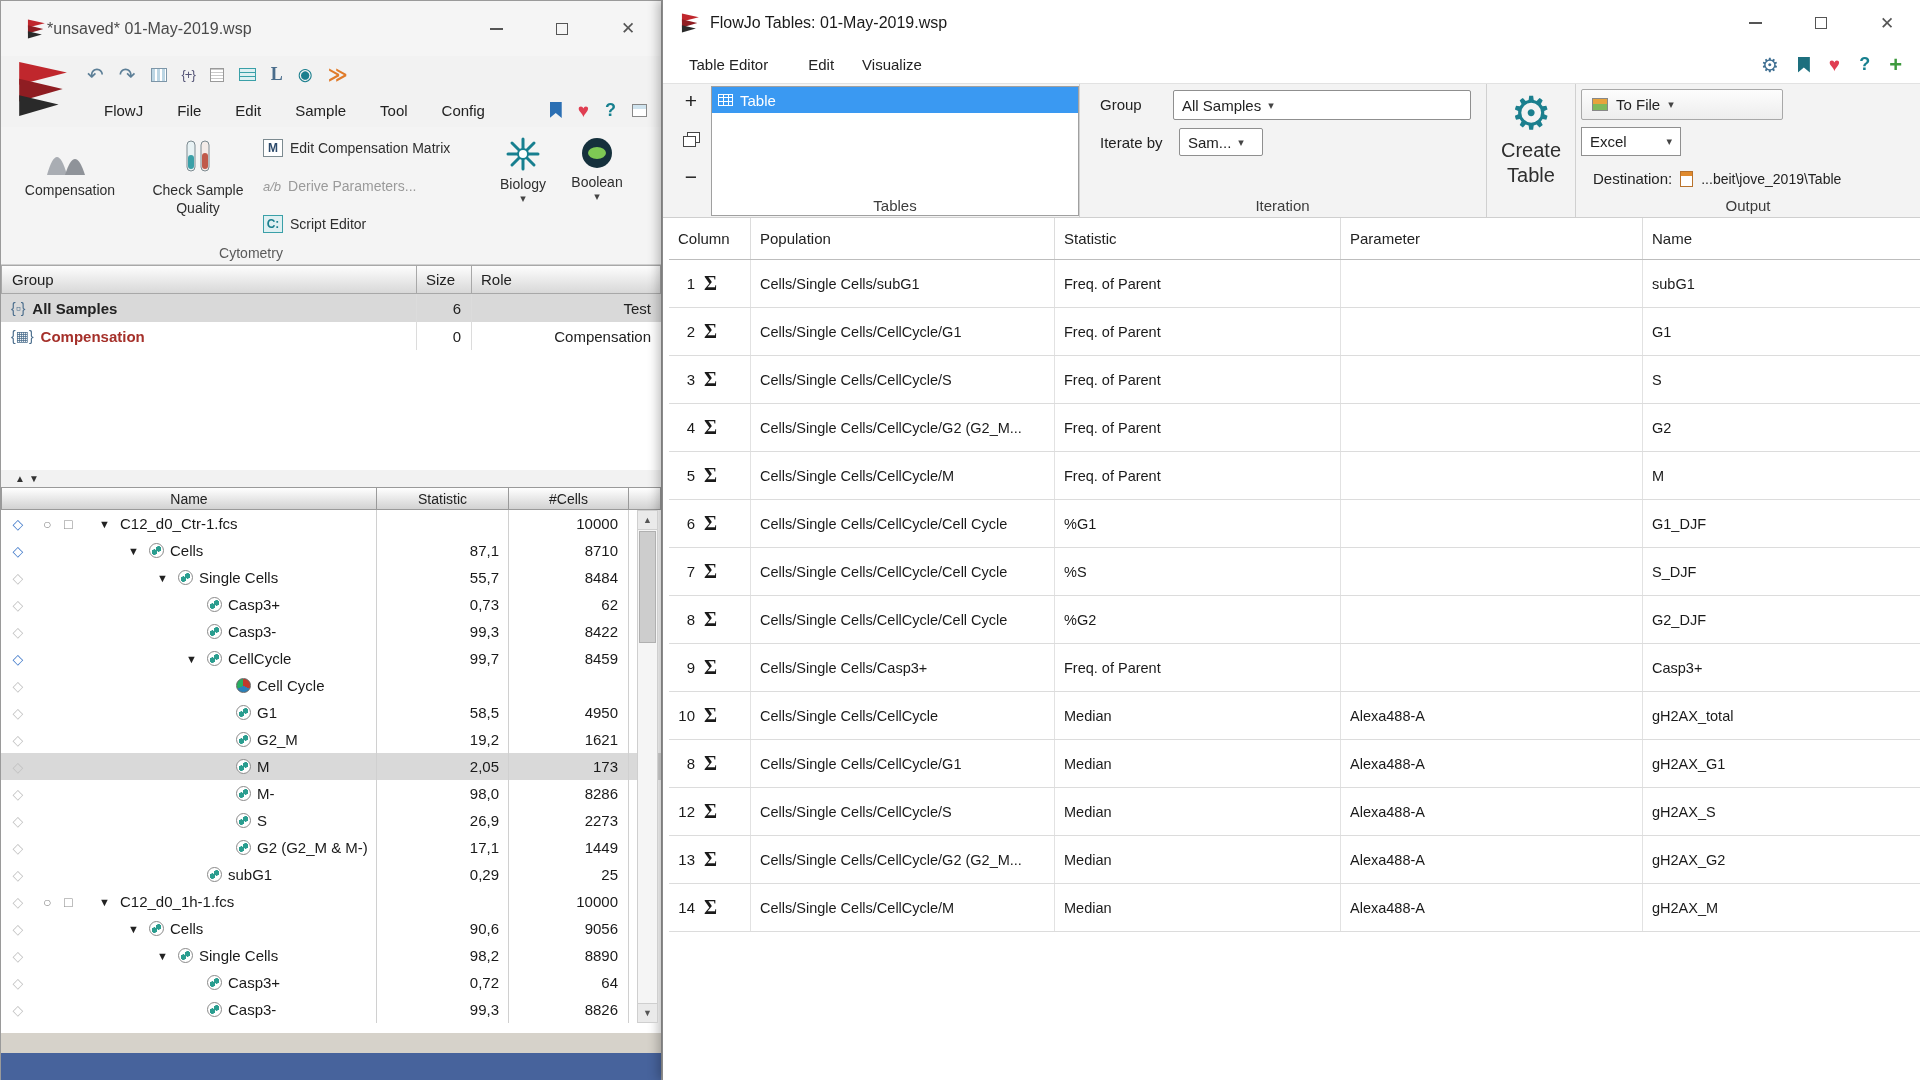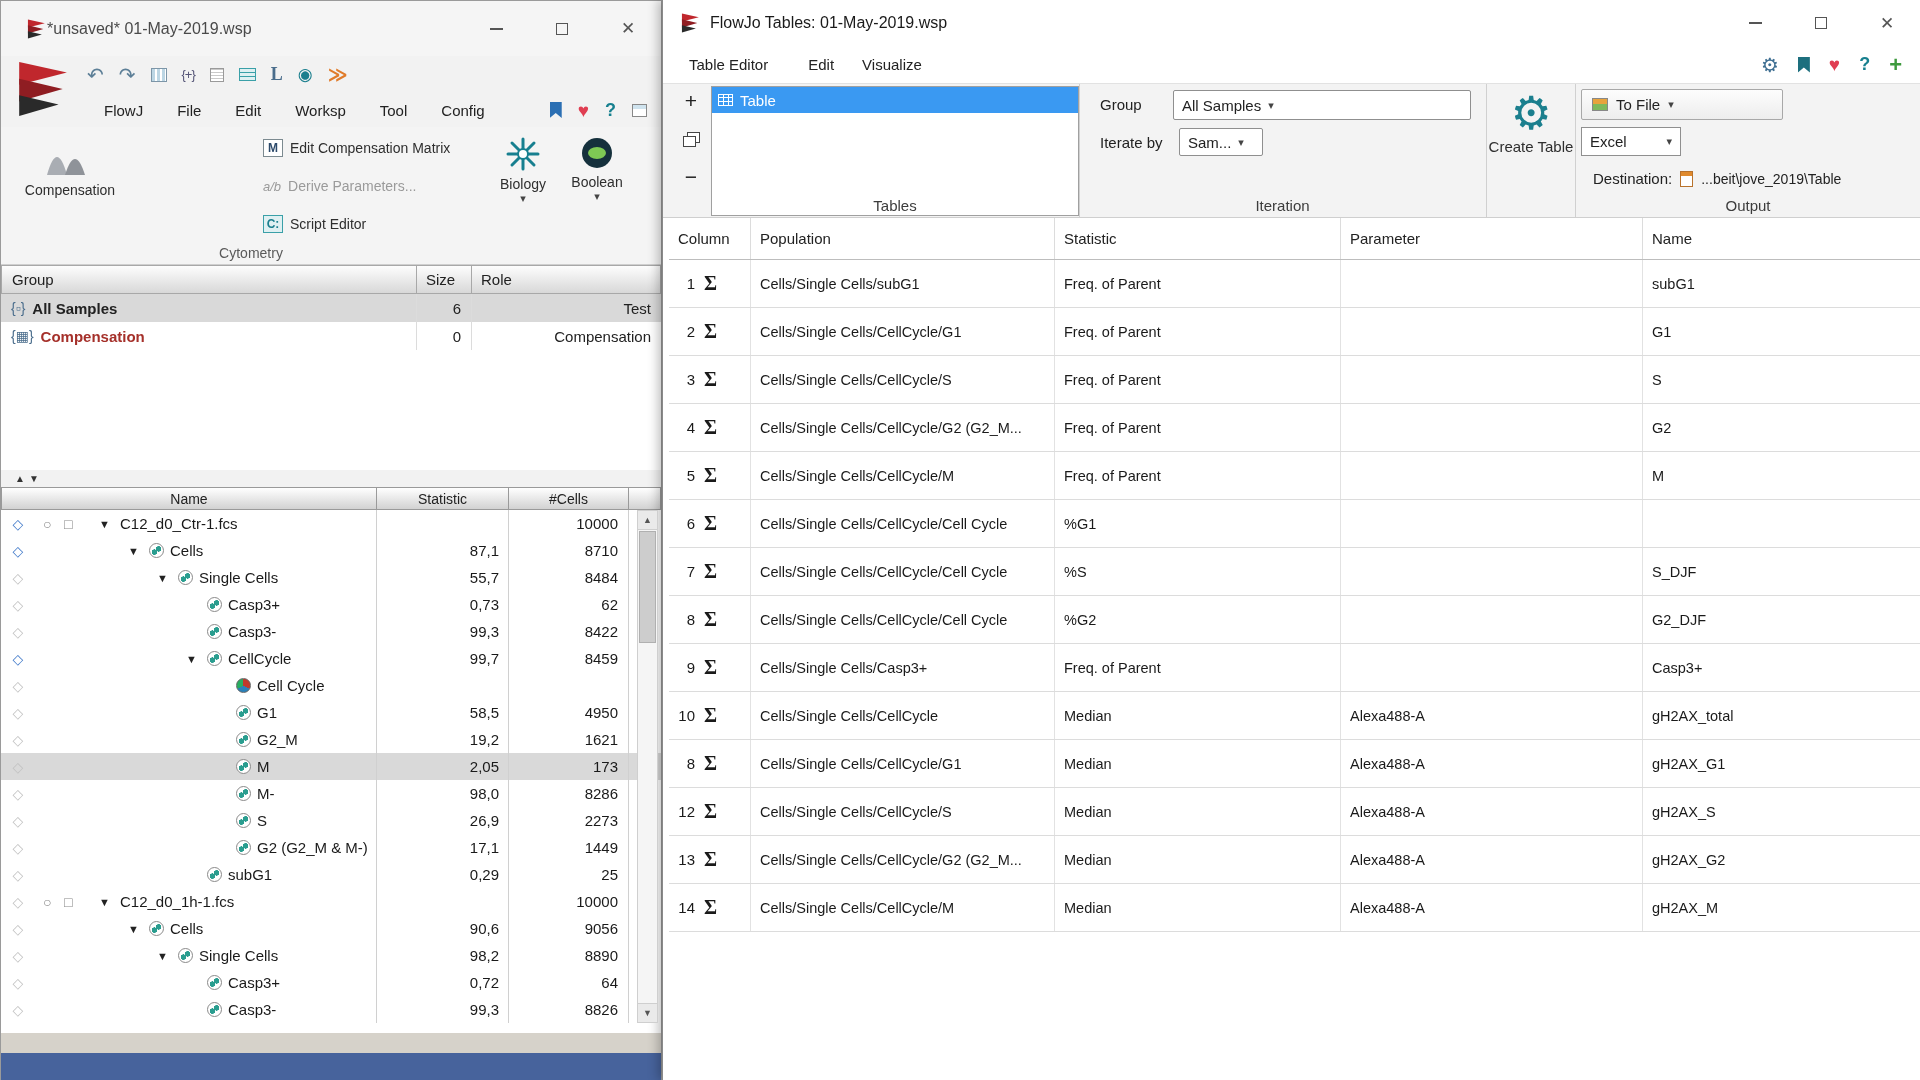--- a/index.html
+++ b/index.html
@@ -154,21 +154,21 @@
         align-items:center; gap:7px; padding-left:6px; font-size:15px; }
   .titem-ico { width:15px; height:12px; display:inline-block; border:1px solid #fff;
         background: repeating-linear-gradient(0deg,transparent 0 3px,#fff 3px 4px),
                     repeating-linear-gradient(90deg,transparent 0 4px,#fff 4px 5px); }
   .section-label { position:absolute; top:113px; text-align:center; font-size:15px; color:#3c3c3c; }
   .tb-label { position:absolute; font-size:15px; color:#222; }
   .dropdown { position:absolute; background:#fff; border:1px solid #8f8f8f; border-radius:2px;
         display:flex; align-items:center; padding:0 8px; font-size:15px; color:#222; gap:7px; }
   .create-wrap { position:absolute; left:825px; top:6px; width:86px; text-align:center; }
   .gear-big { font-size:46px; color:#1b7f8e; line-height:1; }
-  .create-lbl { font-size:15px; color:#2e2e2e; line-height:1.25; margin-top:2px; }
+  .create-lbl { font-size:20px; color:#2e2e2e; line-height:1.25; margin-top:2px; }
   .tofile-btn { position:absolute; left:918px; top:5px; width:202px; height:31px;
         background:linear-gradient(#fdfdfd,#ededed); border:1px solid #a8a8a8; border-radius:2px;
         display:flex; align-items:center; gap:8px; padding:0 10px; font-size:15px; color:#222; }
   .tofile-ico { width:16px; height:13px; display:inline-block; border:1px solid #888;
         background:linear-gradient(180deg,#e8a33d 0 50%, #7fb95c 50% 100%); }
   .excel-combo { position:absolute; left:918px; top:43px; width:100px; height:29px;
         background:#fff; border:1px solid #8f8f8f; display:flex; align-items:center;
         justify-content:space-between; padding:0 8px; font-size:15px; color:#222; }
   .dest-row { position:absolute; left:930px; top:86px; display:flex; align-items:center; gap:8px;
         font-size:15px; color:#222; }
@@ -236,40 +236,51 @@
     <span class="mini-table"></span>
     <span class="mini-L">L</span>
     <span class="tb-teal">◉</span>
     <span class="tb-orange">≫</span>
   </div>
 
   <div class="lw-tabs">
     <span class="tab">FlowJ</span>
     <span class="tab">File</span>
     <span class="tab">Edit</span>
-    <span class="tab">Worksp</span>
+    <span class="tab">Sample</span>
     <span class="tab">Tool</span>
     <span class="tab">Config</span>
     <span class="tabbar-icons">
       <span class="flag-ico"></span>
       <span class="heart-ico">♥</span>
       <span class="help-ico">?</span>
       <span class="addwin-ico"></span>
     </span>
   </div>
 
   <div class="lw-ribbon">
     <div class="rb-big rb-comp">
       <span>
         <svg width="54" height="40" viewBox="0 0 54 40">
           <path d="M4 38 Q14 2 24 38 Z" fill="#a9adb3"></path>
           <path d="M22 38 Q32 6 42 38 Z" fill="#8f9399"></path>
         </svg>
       </span>
       <div class="lbl">Compensation</div>
+    </div>
+    <div class="rb-big rb-check">
+      <span>
+        <svg width="34" height="40" viewBox="0 0 34 40">
+          <rect x="6" y="4" width="8" height="30" rx="4" fill="#e8f2f4" stroke="#7c8a90"></rect>
+          <rect x="7" y="18" width="6" height="14" rx="3" fill="#3aa0a8"></rect>
+          <rect x="20" y="4" width="8" height="30" rx="4" fill="#f4ece8" stroke="#7c8a90"></rect>
+          <rect x="21" y="16" width="6" height="16" rx="3" fill="#c05a4a"></rect>
+        </svg>
+      </span>
+      <div class="lbl">Check Sample Quality</div>
     </div>
     <div class="rb-mini" style="top:8px;">
       <span class="mbox">M</span>
       <span>Edit Compensation Matrix</span>
     </div>
     <div class="rb-mini disabled" style="top:46px;">
       <span class="ab-ico">a/b</span>
       <span>Derive Parameters...</span>
     </div>
     <div class="rb-mini" style="top:84px;">
@@ -753,20 +764,21 @@
           <span class="rt-cell last">M</span>
         </div>
         <div class="rt-row">
           <span class="rt-cell c0">
             <span class="rnum">6</span>
             <span class="sigma">Σ</span>
           </span>
           <span class="rt-cell">Cells/Single Cells/CellCycle/Cell Cycle</span>
           <span class="rt-cell">%G1</span>
           <span class="rt-cell"></span>
+          <span class="rt-cell last">G1_DJF</span>
         </div>
         <div class="rt-row">
           <span class="rt-cell c0">
             <span class="rnum">7</span>
             <span class="sigma">Σ</span>
           </span>
           <span class="rt-cell">Cells/Single Cells/CellCycle/Cell Cycle</span>
           <span class="rt-cell">%S</span>
           <span class="rt-cell"></span>
           <span class="rt-cell last">S_DJF</span>

